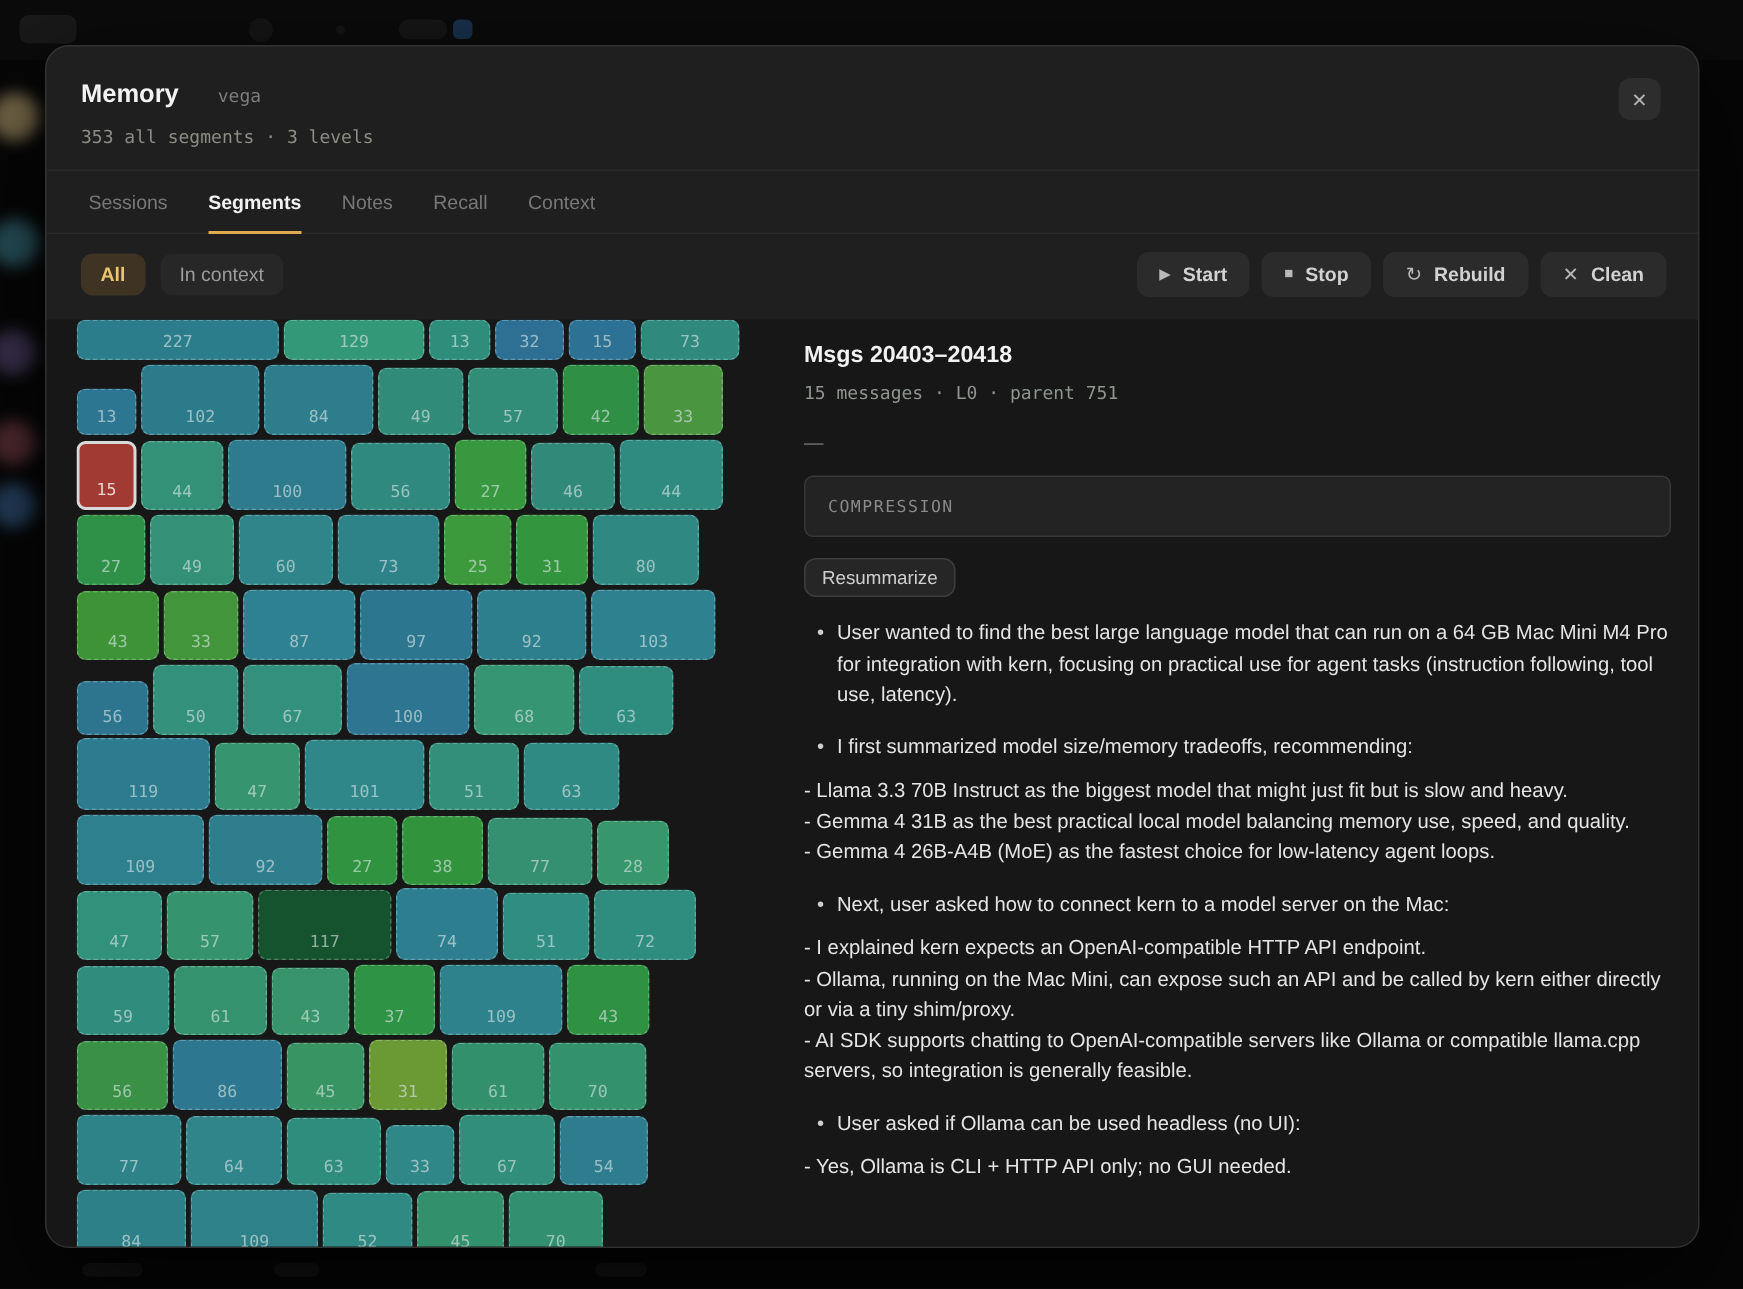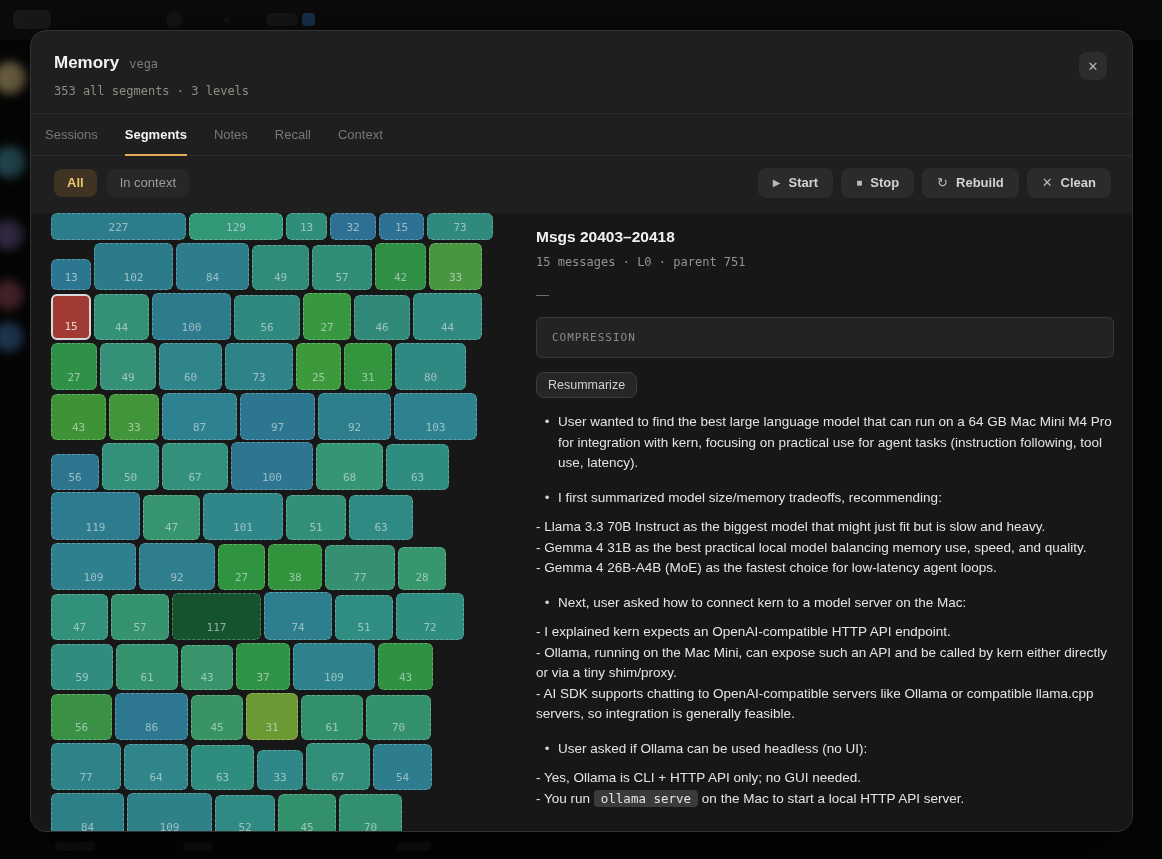--- a/index.html
+++ b/index.html
@@ -15,28 +15,28 @@
   .bg-avatar{ position:absolute; border-radius:50%; filter:blur(5px); opacity:.85; }
   .bg-blob  { position:absolute; background:#131313; border-radius:4px; }
 
   
   .modal { position:absolute; left:30px; top:30px; width:1103px; height:802px;
            background:#1f1f1f; border:1px solid #323232; border-radius:16px;
            box-shadow:0 24px 70px rgba(0,0,0,.75); overflow:hidden; }
 
   .m-header { padding:22px 24px 0 23px; position:relative; }
   .m-title  { font-size:17px; font-weight:700; color:#f2f2f2; display:inline-block; }
-  .m-tag    { font-size:12px; color:#7c7c7c; margin-left:10px; font-family:"DejaVu Sans Mono", monospace; }
+  .m-tag    { font-size:12px; color:#7c7c7c; margin-left:26px; font-family:"DejaVu Sans Mono", monospace; }
   .m-stats  { margin-top:11px; font-size:12px; color:#8d8d85; font-family:"DejaVu Sans Mono", monospace; }
   .close-btn{ position:absolute; right:25px; top:21px; width:28px; height:28px; border-radius:8px;
               background:#2d2d2d; color:#b5b5b5; font-size:13px; display:flex; align-items:center;
               justify-content:center; cursor:pointer; }
 
   .m-tabs { margin-top:15px; border-top:1px solid #2a2a2a; border-bottom:1px solid #2a2a2a;
-            padding:0 0 0 14px; height:43px; display:flex; align-items:stretch; gap:27px; }
+            padding:0 0 0 28px; height:43px; display:flex; align-items:stretch; gap:27px; }
   .tab { font-size:13px; color:#787878; display:flex; align-items:center; cursor:pointer;
          border-bottom:2px solid transparent; margin-bottom:-1px; }
   .tab.active { color:#f2f2f2; font-weight:700; border-bottom-color:#e0aa4e; }
 
   .m-toolbar { height:53px; display:flex; align-items:center; padding:0 21px 0 23px; }
   .filter-btn { height:28px; padding:0 13px; border-radius:8px; background:#272727; color:#9d9d9d;
                 font-size:13px; display:flex; align-items:center; margin-right:10px; cursor:pointer; }
   .filter-btn.active { background:#3f3423; color:#ecc56f; font-weight:700; }
   .toolbar-spacer { flex:1; }
   .action-btn { height:30px; padding:0 15px; border-radius:8px; background:#2b2b2b; color:#d2d2d2;
@@ -440,18 +440,17 @@
             <span>Next, user asked how to connect kern to a model server on the Mac:</span>
           </div>
           <div class="c-dash">- I explained kern expects an OpenAI-compatible HTTP API endpoint.</div>
           <div class="c-dash">- Ollama, running on the Mac Mini, can expose such an API and be called by kern either directly or via a tiny shim/proxy.</div>
           <div class="c-dash">- AI SDK supports chatting to OpenAI-compatible servers like Ollama or compatible llama.cpp servers, so integration is generally feasible.</div>
           <div class="c-bullet">
             <span class="dot">•</span>
             <span>User asked if Ollama can be used headless (no UI):</span>
           </div>
           <div class="c-dash">- Yes, Ollama is CLI + HTTP API only; no GUI needed.</div>
-          <div class="c-dash"><span>- You run </span><span class="code-chip">ollama serve</span><span> on the Mac to start a local HTTP API server.</span></div>
         </div>
     </div>
 
   </div>
 </div>
 
 </body></html>

